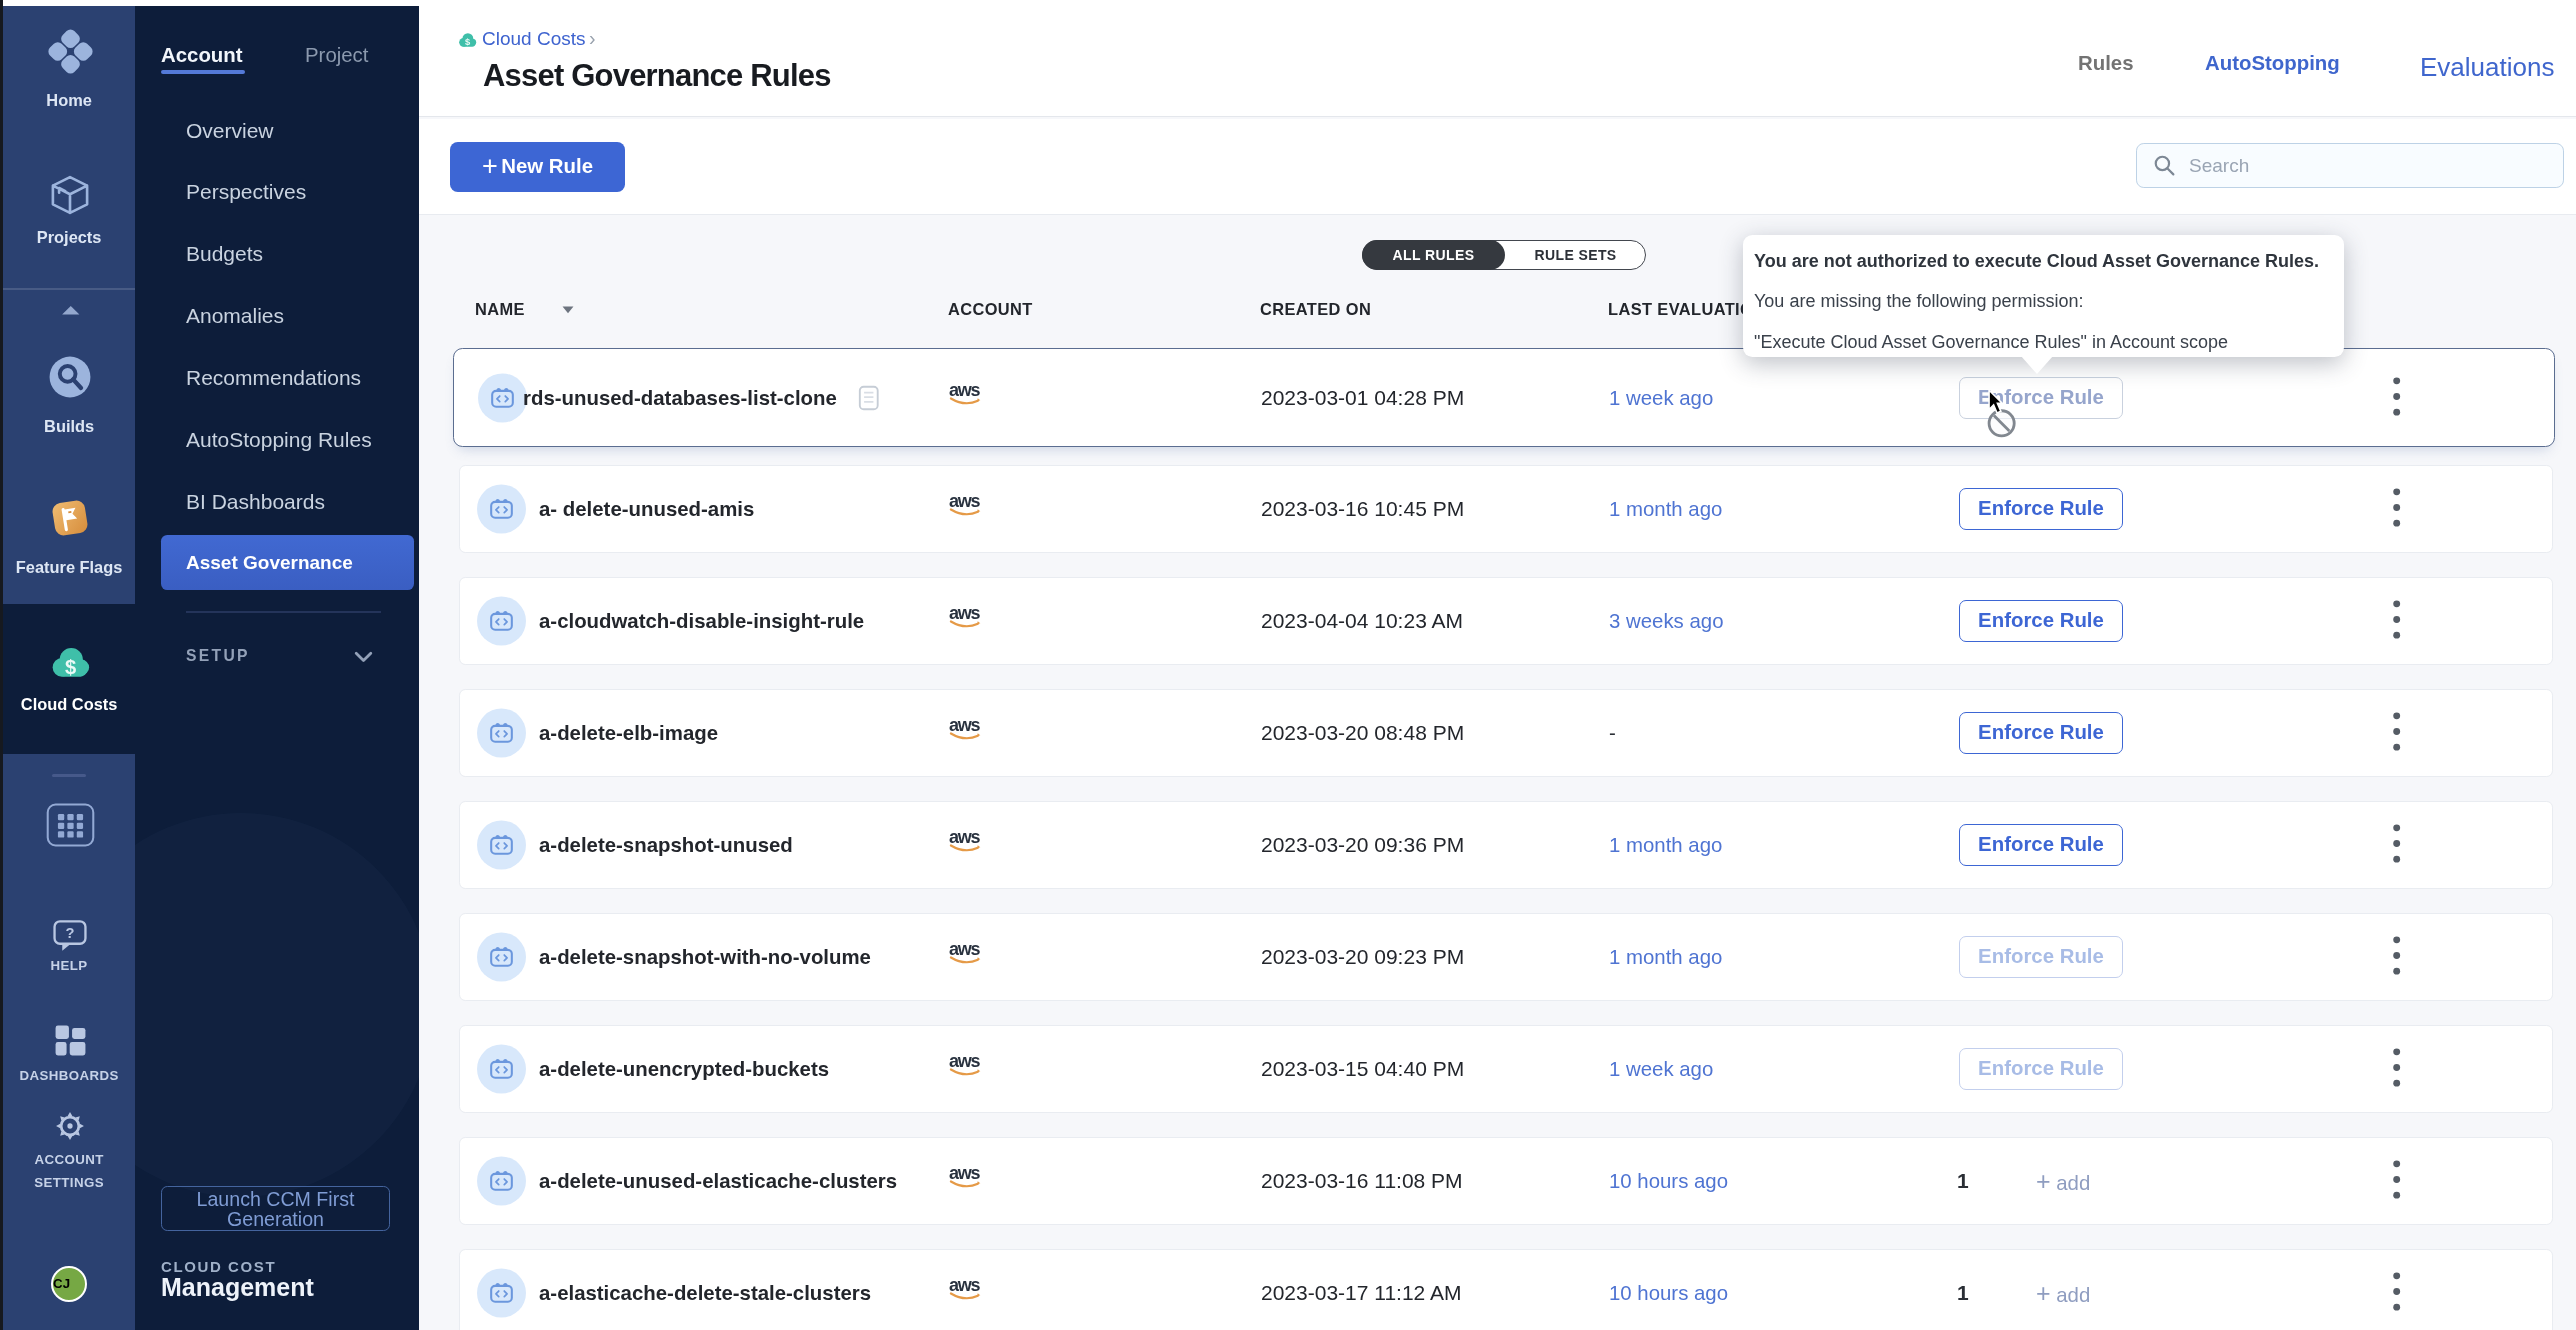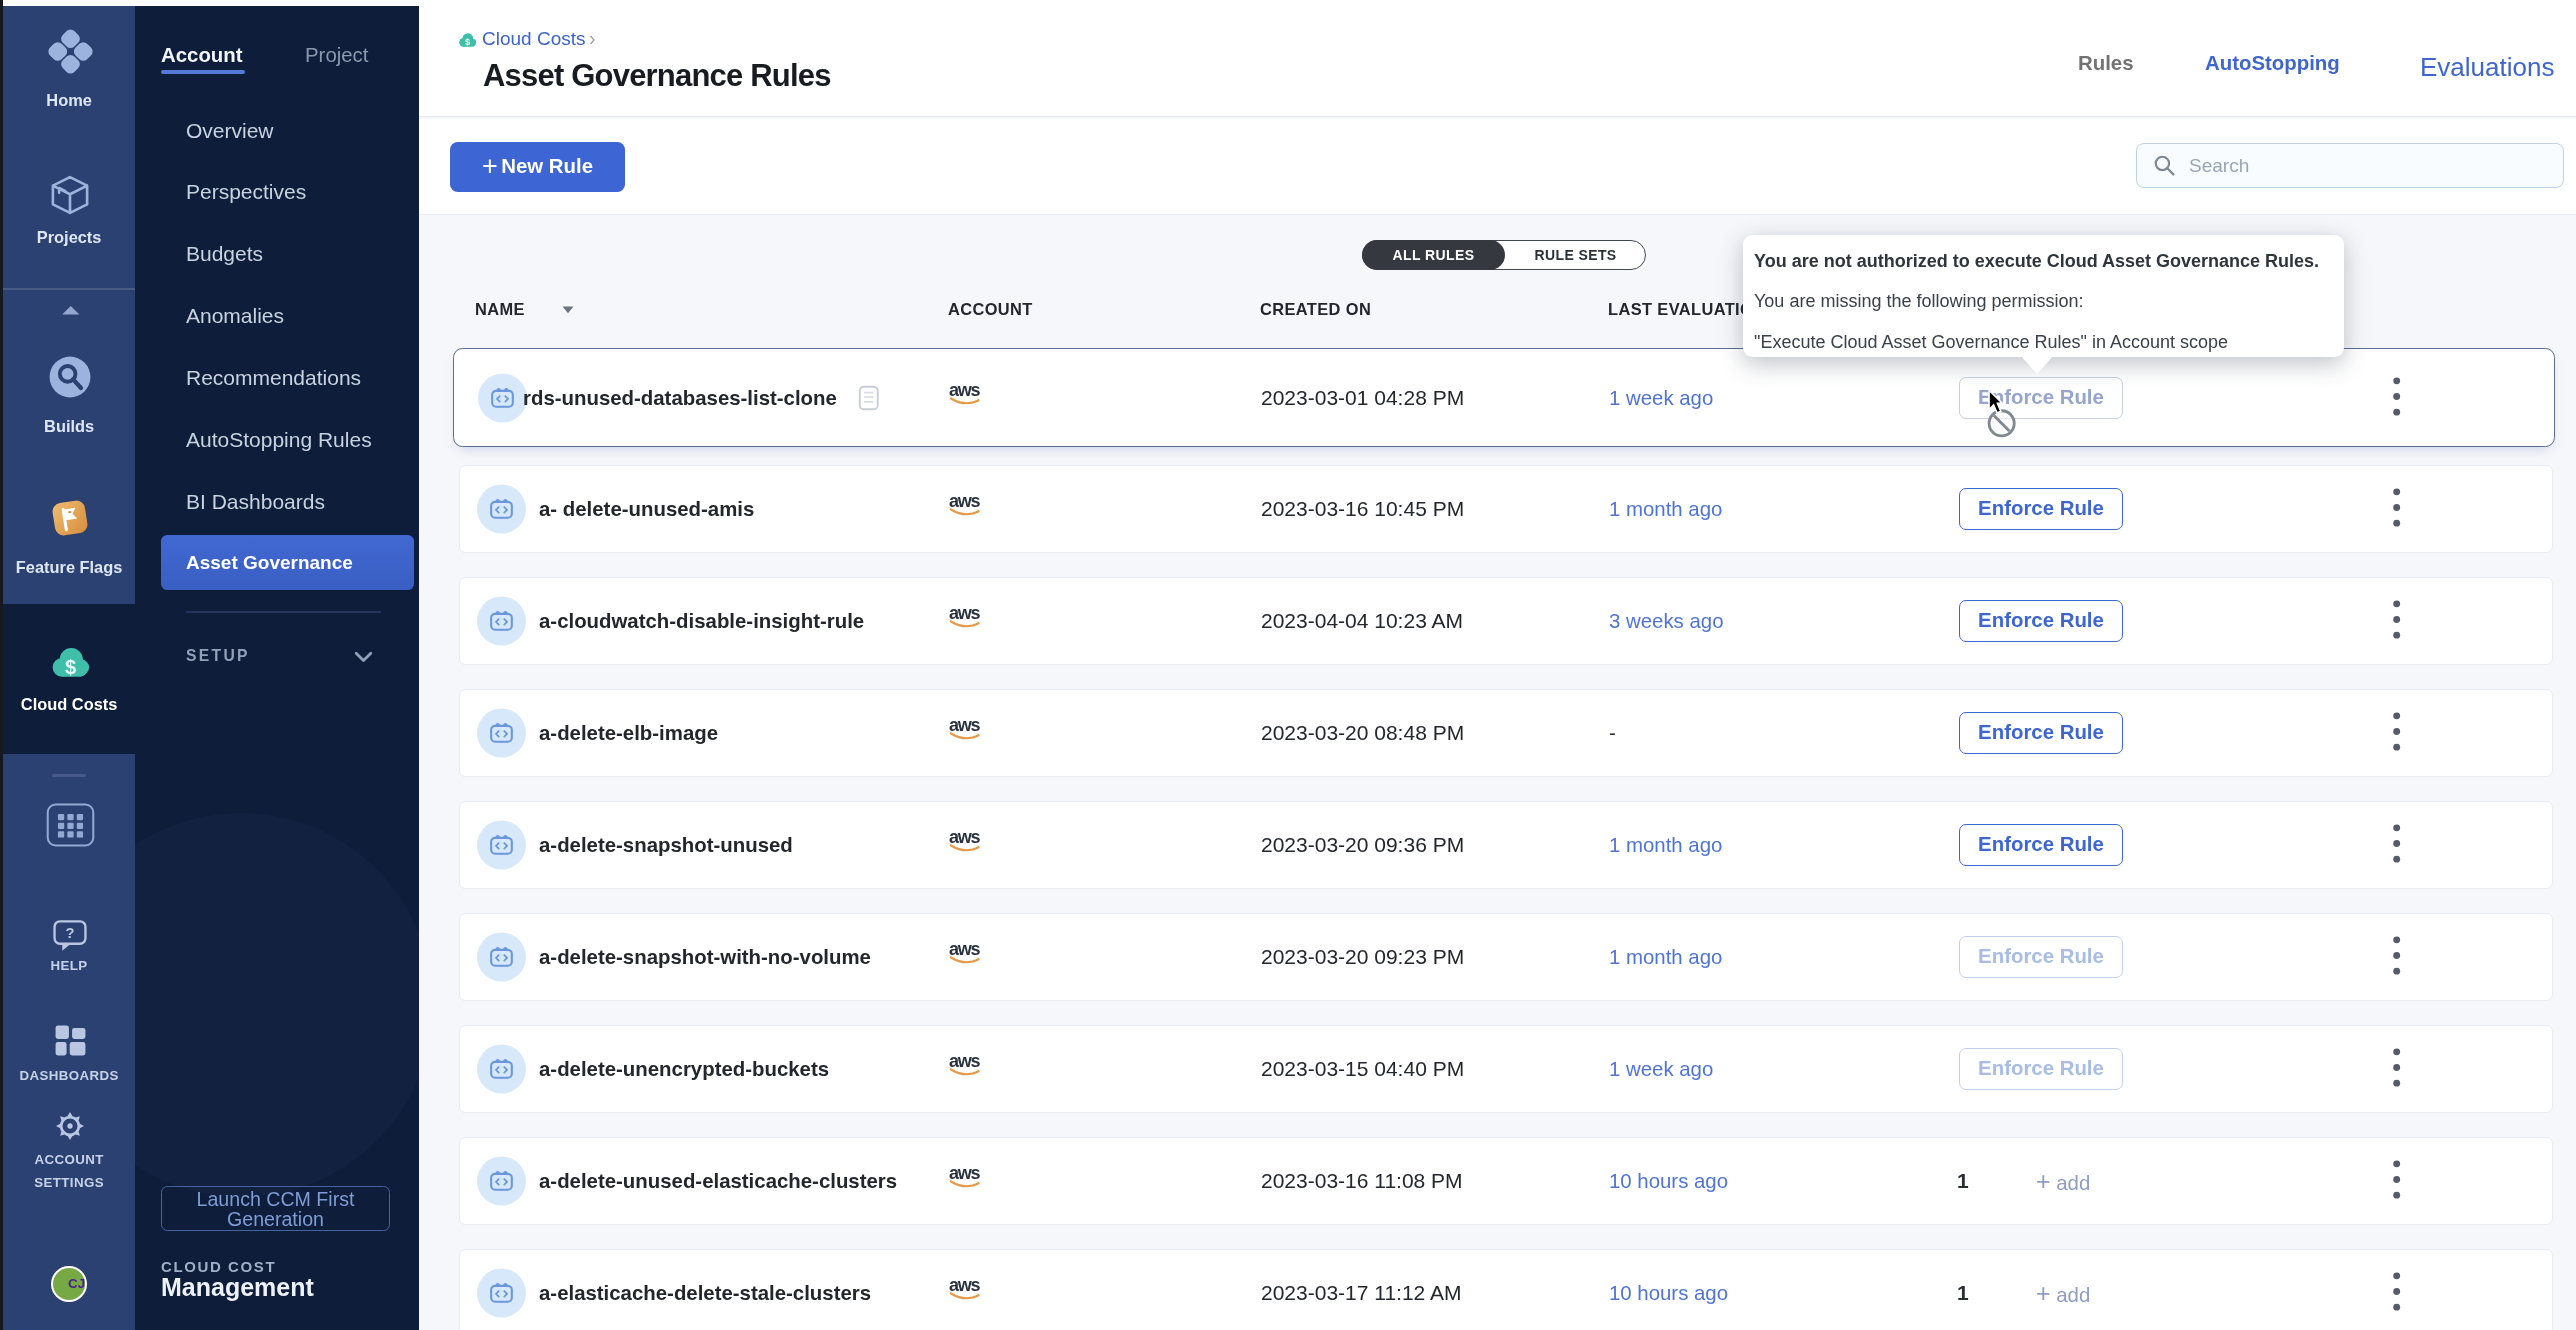--- a/index.html
+++ b/index.html
@@ -363,21 +363,21 @@
           <path d="M9.3 9.3l5.8 1.6-4.2 4.2z"></path>
           <path d="M34.7 34.7l-5.8-1.6 4.2-4.2z"></path>
           <path d="M34.7 9.3l-1.6 5.8-4.2-4.2z"></path>
           <path d="M9.3 34.7l1.6-5.8 4.2 4.2z"></path>
         </g>
         <circle cx="22" cy="22" r="11.5" fill="none" stroke="#b9c7e2" stroke-width="3.6"></circle>
         <circle cx="22" cy="22" r="3.4" fill="#b9c7e2"></circle>
       </svg>
       <div class="rsm" style="top:1146px">ACCOUNT</div>
       <div class="rsm" style="top:1169px">SETTINGS</div>
-<div class="abs" style="left:48px;top:1260px;width:36px;height:36px;border-radius:50%;background:#76a844;border:2.3px solid #fff;box-sizing:border-box;text-align:right;line-height:31px;font-size:13.3px;font-weight:bold;color:#4c1d95">CJ</div>
+<div class="abs" style="left:48px;top:1260px;width:36px;height:36px;border-radius:50%;background:#76a844;border:2.3px solid #fff;box-sizing:border-box;text-align:left;line-height:31px;font-size:13.3px;font-weight:bold;color:#000000">CJ</div>
 </div>
 
 <div id="nav2">
 <div class="abs" style="left:-86px;top:807px;width:384px;height:384px;border-radius:50%;background:rgba(130,160,215,.035)"></div>
 <div class="abs" style="left:26px;top:38px;font-size:20.4px;font-weight:bold;color:#f2f6fb">Account</div>
 <div class="abs" style="left:26px;top:64px;width:84px;height:3.9px;border-radius:2.3px;background:#547ad8"></div>
 <div class="abs" style="left:170px;top:38px;font-size:20.4px;color:#8b99ae">Project</div>
 <div class="nitem" style="top:114px">Overview</div>
 <div class="nitem" style="top:175px">Perspectives</div>
 <div class="nitem" style="top:237px">Budgets</div>

